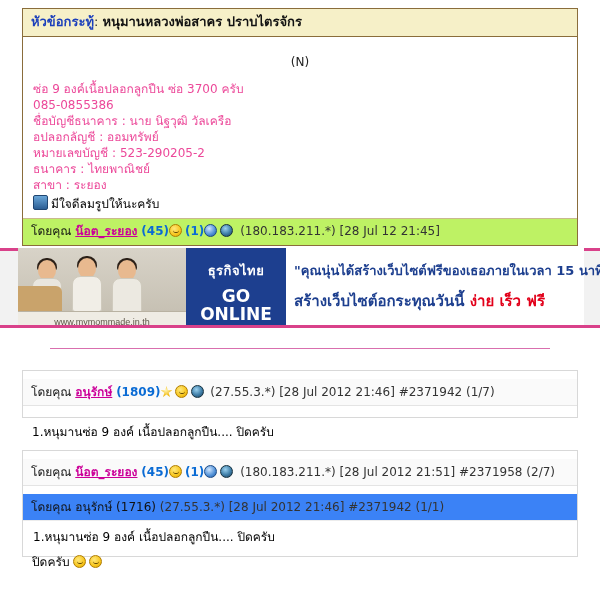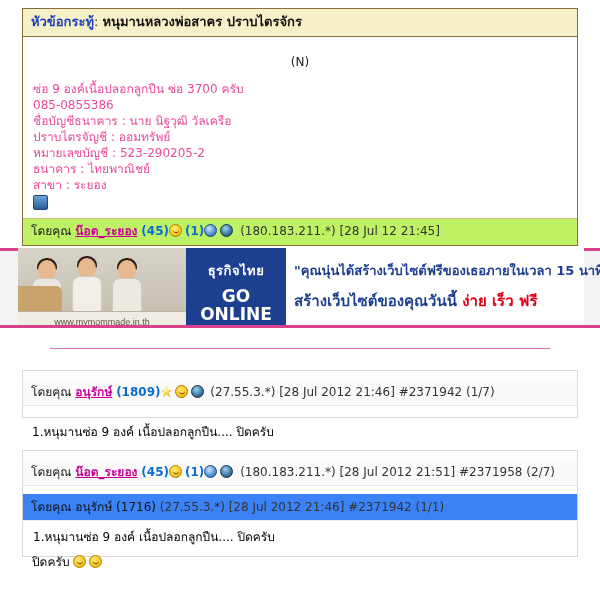--- a/index.html
+++ b/index.html
@@ -377,27 +377,27 @@
     <div class="topic-header">
       <span class="label">หัวข้อกระทู้</span><span class="sep">:</span>
       <span class="title">หนุมานหลวงพ่อสาคร ปราบไตรจักร</span>
     </div>
     <div class="topic-body">
       <div class="centered-n">(N)</div>
       <div class="body-lines">
         <div>ซ่อ 9 องค์เนื้อปลอกลูกปืน ซ่อ 3700 ครับ</div>
         <div>085-0855386</div>
         <div>ชื่อบัญชีธนาคาร : นาย  นิฐวุฒิ วัลเครือ</div>
-        <div>ปราบไตรจัญชี : ออมทรัพย์</div>
+        <div>อปลอกลัญชี : ออมทรัพย์</div>
         <div>หมายเลขบัญชี : 523-290205-2</div>
         <div>ธนาคาร : ไทยพาณิชย์</div>
         <div>สาขา : ระยอง</div>
       </div>
       <div class="smile-line">
-        <span class="emo sq"></span>
+        <span class="emo sq"></span><span>มีใจดีลมรูปให้นะครับ</span>
       </div>
     </div>
     <div class="topic-footer">
       <span class="by">โดยคุณ</span>
       <span class="nick">น๊อต_ระยอง</span>
       <span class="nick-count">(45)</span><span class="emo happy"></span><span class="nick-count">(1)</span><span class="emo blue"></span><span class="emo dark"></span>
       <span class="meta">(180.183.211.*)</span>
       <span class="meta">[28 Jul 12 21:45]</span>
     </div>
   </div>
@@ -425,21 +425,21 @@
       <div class="banner-food"></div>
       <div class="counter"></div>
       <div class="banner-url">www.mymommade.in.th</div>
     </div>
     <div class="banner-mid">
       <div class="t1">ธุรกิจไทย</div>
       <div class="t2">GO ONLINE</div>
     </div>
     <div class="banner-right">
       <div class="r1">"คุณนุ่นได้สร้างเว็บไซต์ฟรีของเธอภายในเวลา 15 นาที"</div>
-      <div class="r2"><span>สร้างเว็บไซต์ของคุณวันนี้</span> <span class="free">ง่าย เร็ว ฟรี</span></div>
+      <div class="r2"><span>สร้างเว็บไซต์อกระทุณวันนี้</span> <span class="free">ง่าย เร็ว ฟรี</span></div>
     </div>
     <div class="banner-rule bottom"></div>
   </div>
 
   <div class="divider"></div>
 
   <div class="reply reply1">
     <div class="reply-head">
       <span class="by">โดยคุณ</span>
       <span class="nick2">อนุรักษ์</span>

